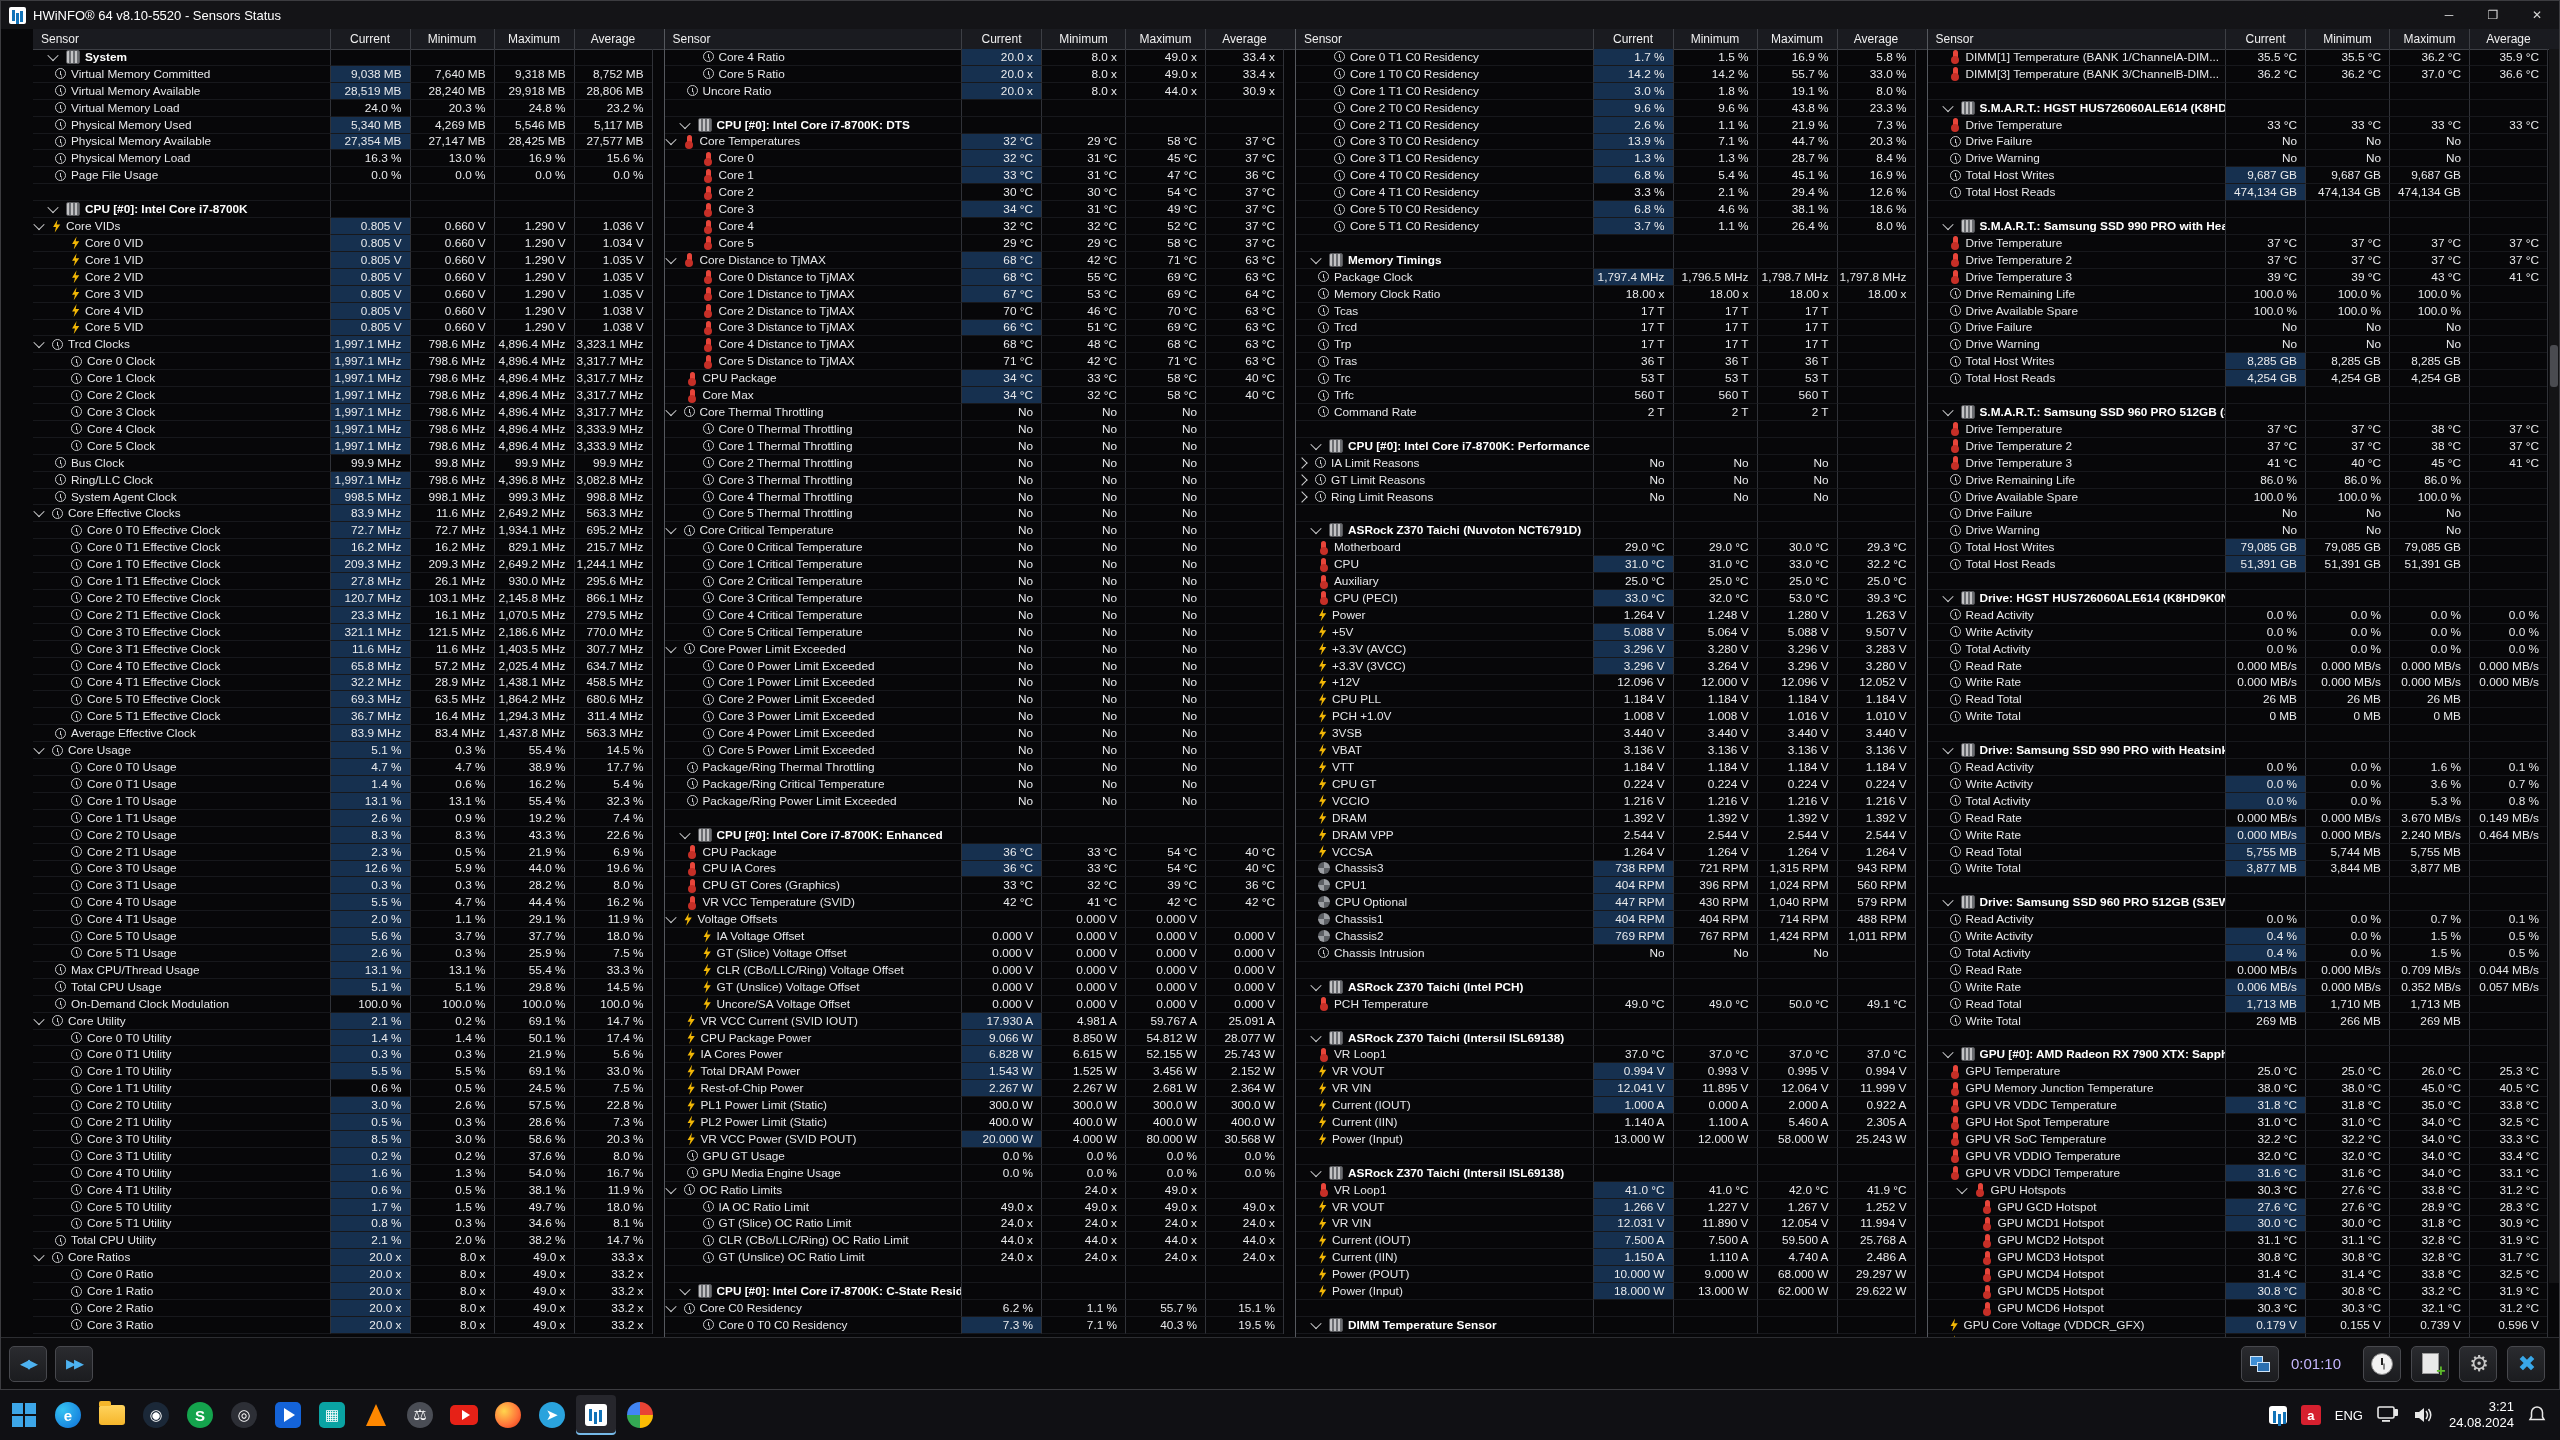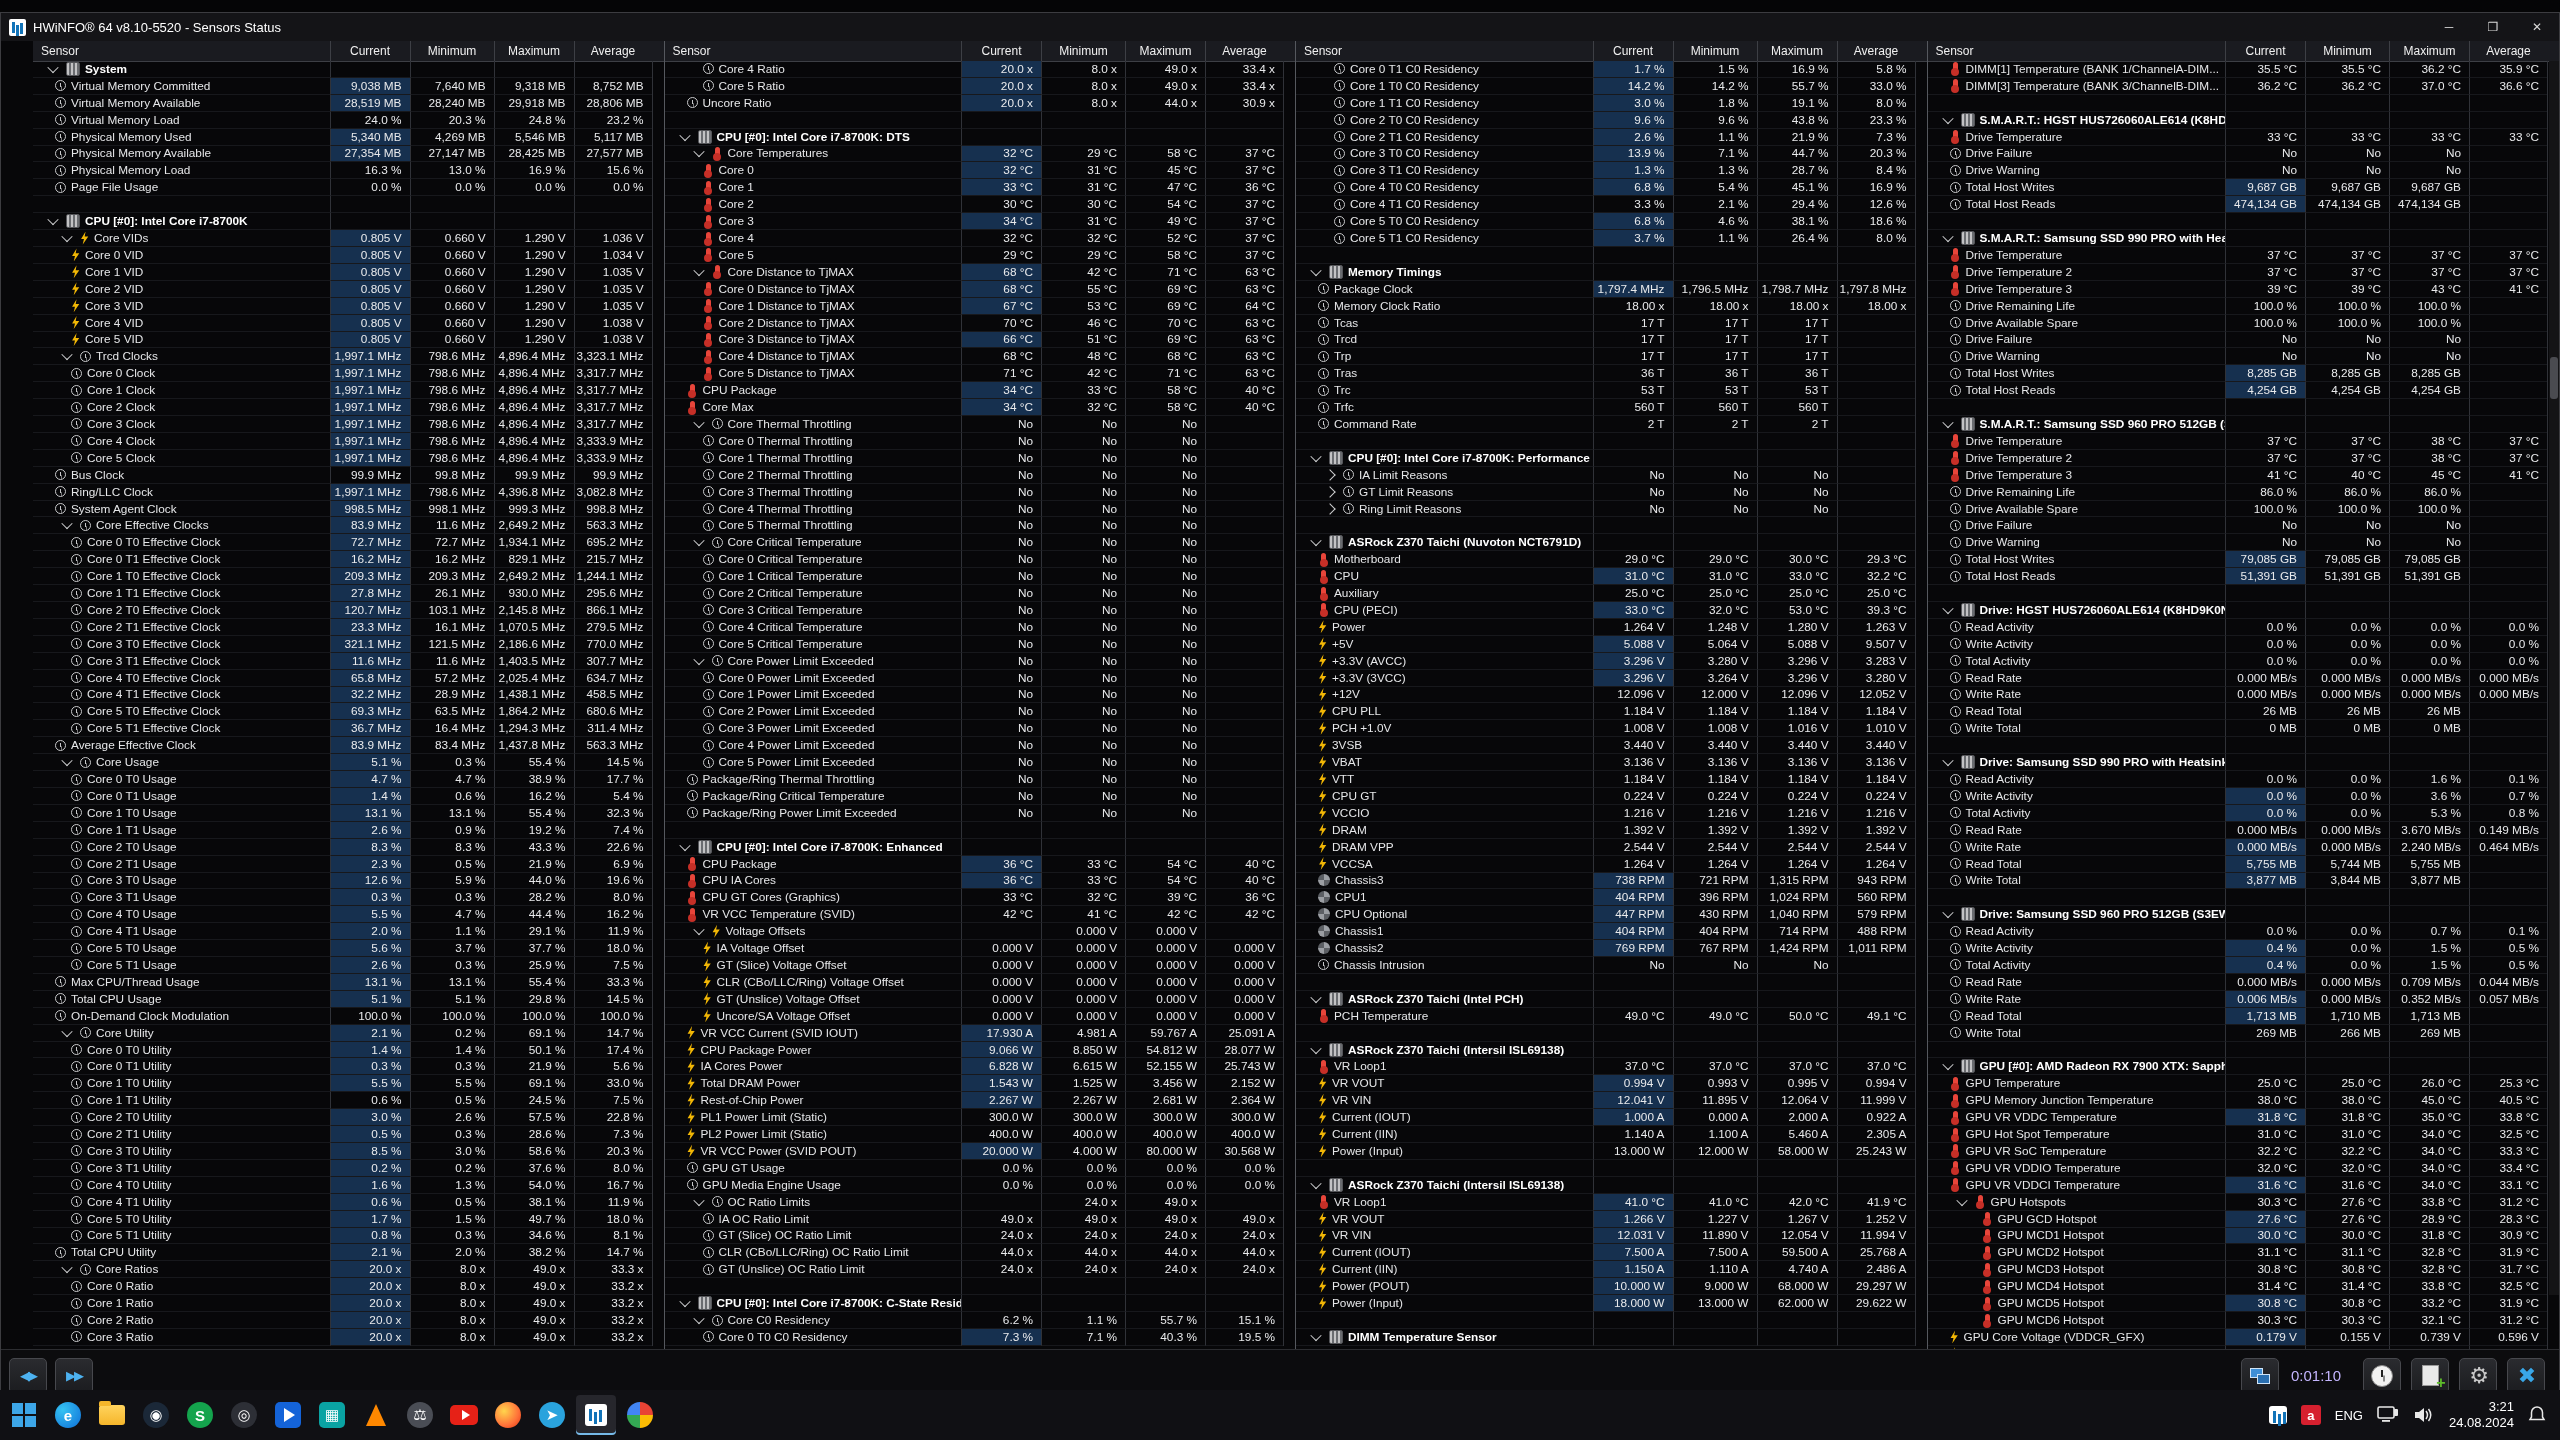--- a/index.html
+++ b/index.html
@@ -1,19 +1,19 @@
 <!DOCTYPE html>
 <html><head>
 <meta charset="utf-8">
 <style>
   html,body{margin:0;padding:0;background:#000;width:2560px;height:1440px;overflow:hidden;
     font-family:"Liberation Sans","DejaVu Sans",sans-serif;-webkit-font-smoothing:antialiased;}
   #app{position:relative;width:2560px;height:1440px;background:#050506;}
   
-  #win{position:absolute;left:0;top:12px;width:2560px;height:1390px;background:#070709;border:1px solid #3c3c40;box-sizing:border-box;}
+  #win{position:absolute;left:0;top:0;width:2560px;height:1390px;background:#070709;border:1px solid #3c3c40;box-sizing:border-box;}
   #titlebar{height:28px;background:#141417;display:flex;align-items:center;color:#fff;font-size:13px;}
   #title-icon{width:17px;height:17px;margin:0 7px 0 8px;background:#fff;border-radius:2px;position:relative;}
   #title-icon:before{content:"";position:absolute;left:3px;top:3px;width:3px;height:11px;background:#1273b8;box-shadow:4px 3px 0 0 #1273b8,8px 1px 0 0 #1273b8;}
   #title-text{flex:0 0 auto;}
   #title-spacer{flex:1;}
   .cap-btn{width:44px;height:28px;display:flex;align-items:center;justify-content:center;color:#d8d8d8;font-size:12px;}
   
   #panes{position:absolute;left:0;top:28px;right:0;bottom:52px;display:flex;margin-left:32px;}
   .pane{width:640px;height:100%;border-right:1px solid #55585e;box-sizing:border-box;position:relative;overflow:hidden;background:#070709;}
   .pane:last-child{border-right:none;}
@@ -22,21 +22,21 @@
   .phead div:first-child{justify-content:flex-start;padding-left:8px;border-left:none;}
   .phead div:last-child{border-left:none;}
   .rows{position:absolute;left:0;right:0;top:20px;bottom:0;}
   .row{display:grid;grid-template-columns:1fr 80px 84px 80px 78px 12px;height:16.92px;}
   .cell{border-left:1px solid #303238;border-bottom:1px solid #17181c;display:flex;align-items:center;justify-content:flex-end;
         padding:0 8px 0 2px;font-size:11.8px;color:#e9eaec;white-space:nowrap;overflow:hidden;}
   .cell.gut{border-left:1px solid #303238;border-bottom:none;}
   .lab{border-left:none;justify-content:flex-start;gap:5px;padding-left:0;color:#e6e7e9;}
   .hl{background:#16304f;}
   .sec .lab{font-weight:bold;color:#fff;}.p1{padding-left:22px;}.p2{padding-left:38px;}.p3{padding-left:54px;}
-  .pc0{padding-left:16px;}.pc1{padding-left:30px;}.pc2{padding-left:30px;}
+  .pc0{padding-left:16px;}.pc1{padding-left:2px;}.pc2{padding-left:30px;}
   .chev{width:7px;height:7px;border-right:1.6px solid #cfd0d2;border-bottom:1.6px solid #cfd0d2;transform:rotate(45deg) translate(-1px,-1px);flex:0 0 auto;margin-right:4px;}
   .chev.r{transform:rotate(-45deg);}
   
   .ic{flex:0 0 auto;display:inline-block;}
   .ic.s{width:12px;height:12px;border-radius:2px;background:repeating-linear-gradient(90deg,#c2c2c4 0 2px,#6a6c70 2px 4px);border:1px solid #55565a;}
   .ic.c{width:11px;height:11px;border-radius:50%;border:1.4px solid #c7c8ca;box-sizing:border-box;position:relative;}
   .ic.c:after{content:"";position:absolute;left:4px;top:2px;width:1.4px;height:4px;background:#c7c8ca;box-shadow:1px 3px 0 -0.2px #c7c8ca;}
   .ic.b{width:9px;height:13px;background:#f2b705;clip-path:polygon(62% 0,12% 58%,44% 58%,30% 100%,92% 38%,52% 38%);}
   .ic.t{width:5px;height:13px;background:linear-gradient(#e8453a 0 100%);border-radius:3px;position:relative;margin:0 3px;}
   .ic.t:after{content:"";position:absolute;left:-1.5px;bottom:-1px;width:8px;height:8px;border-radius:50%;background:#c62f27;}

